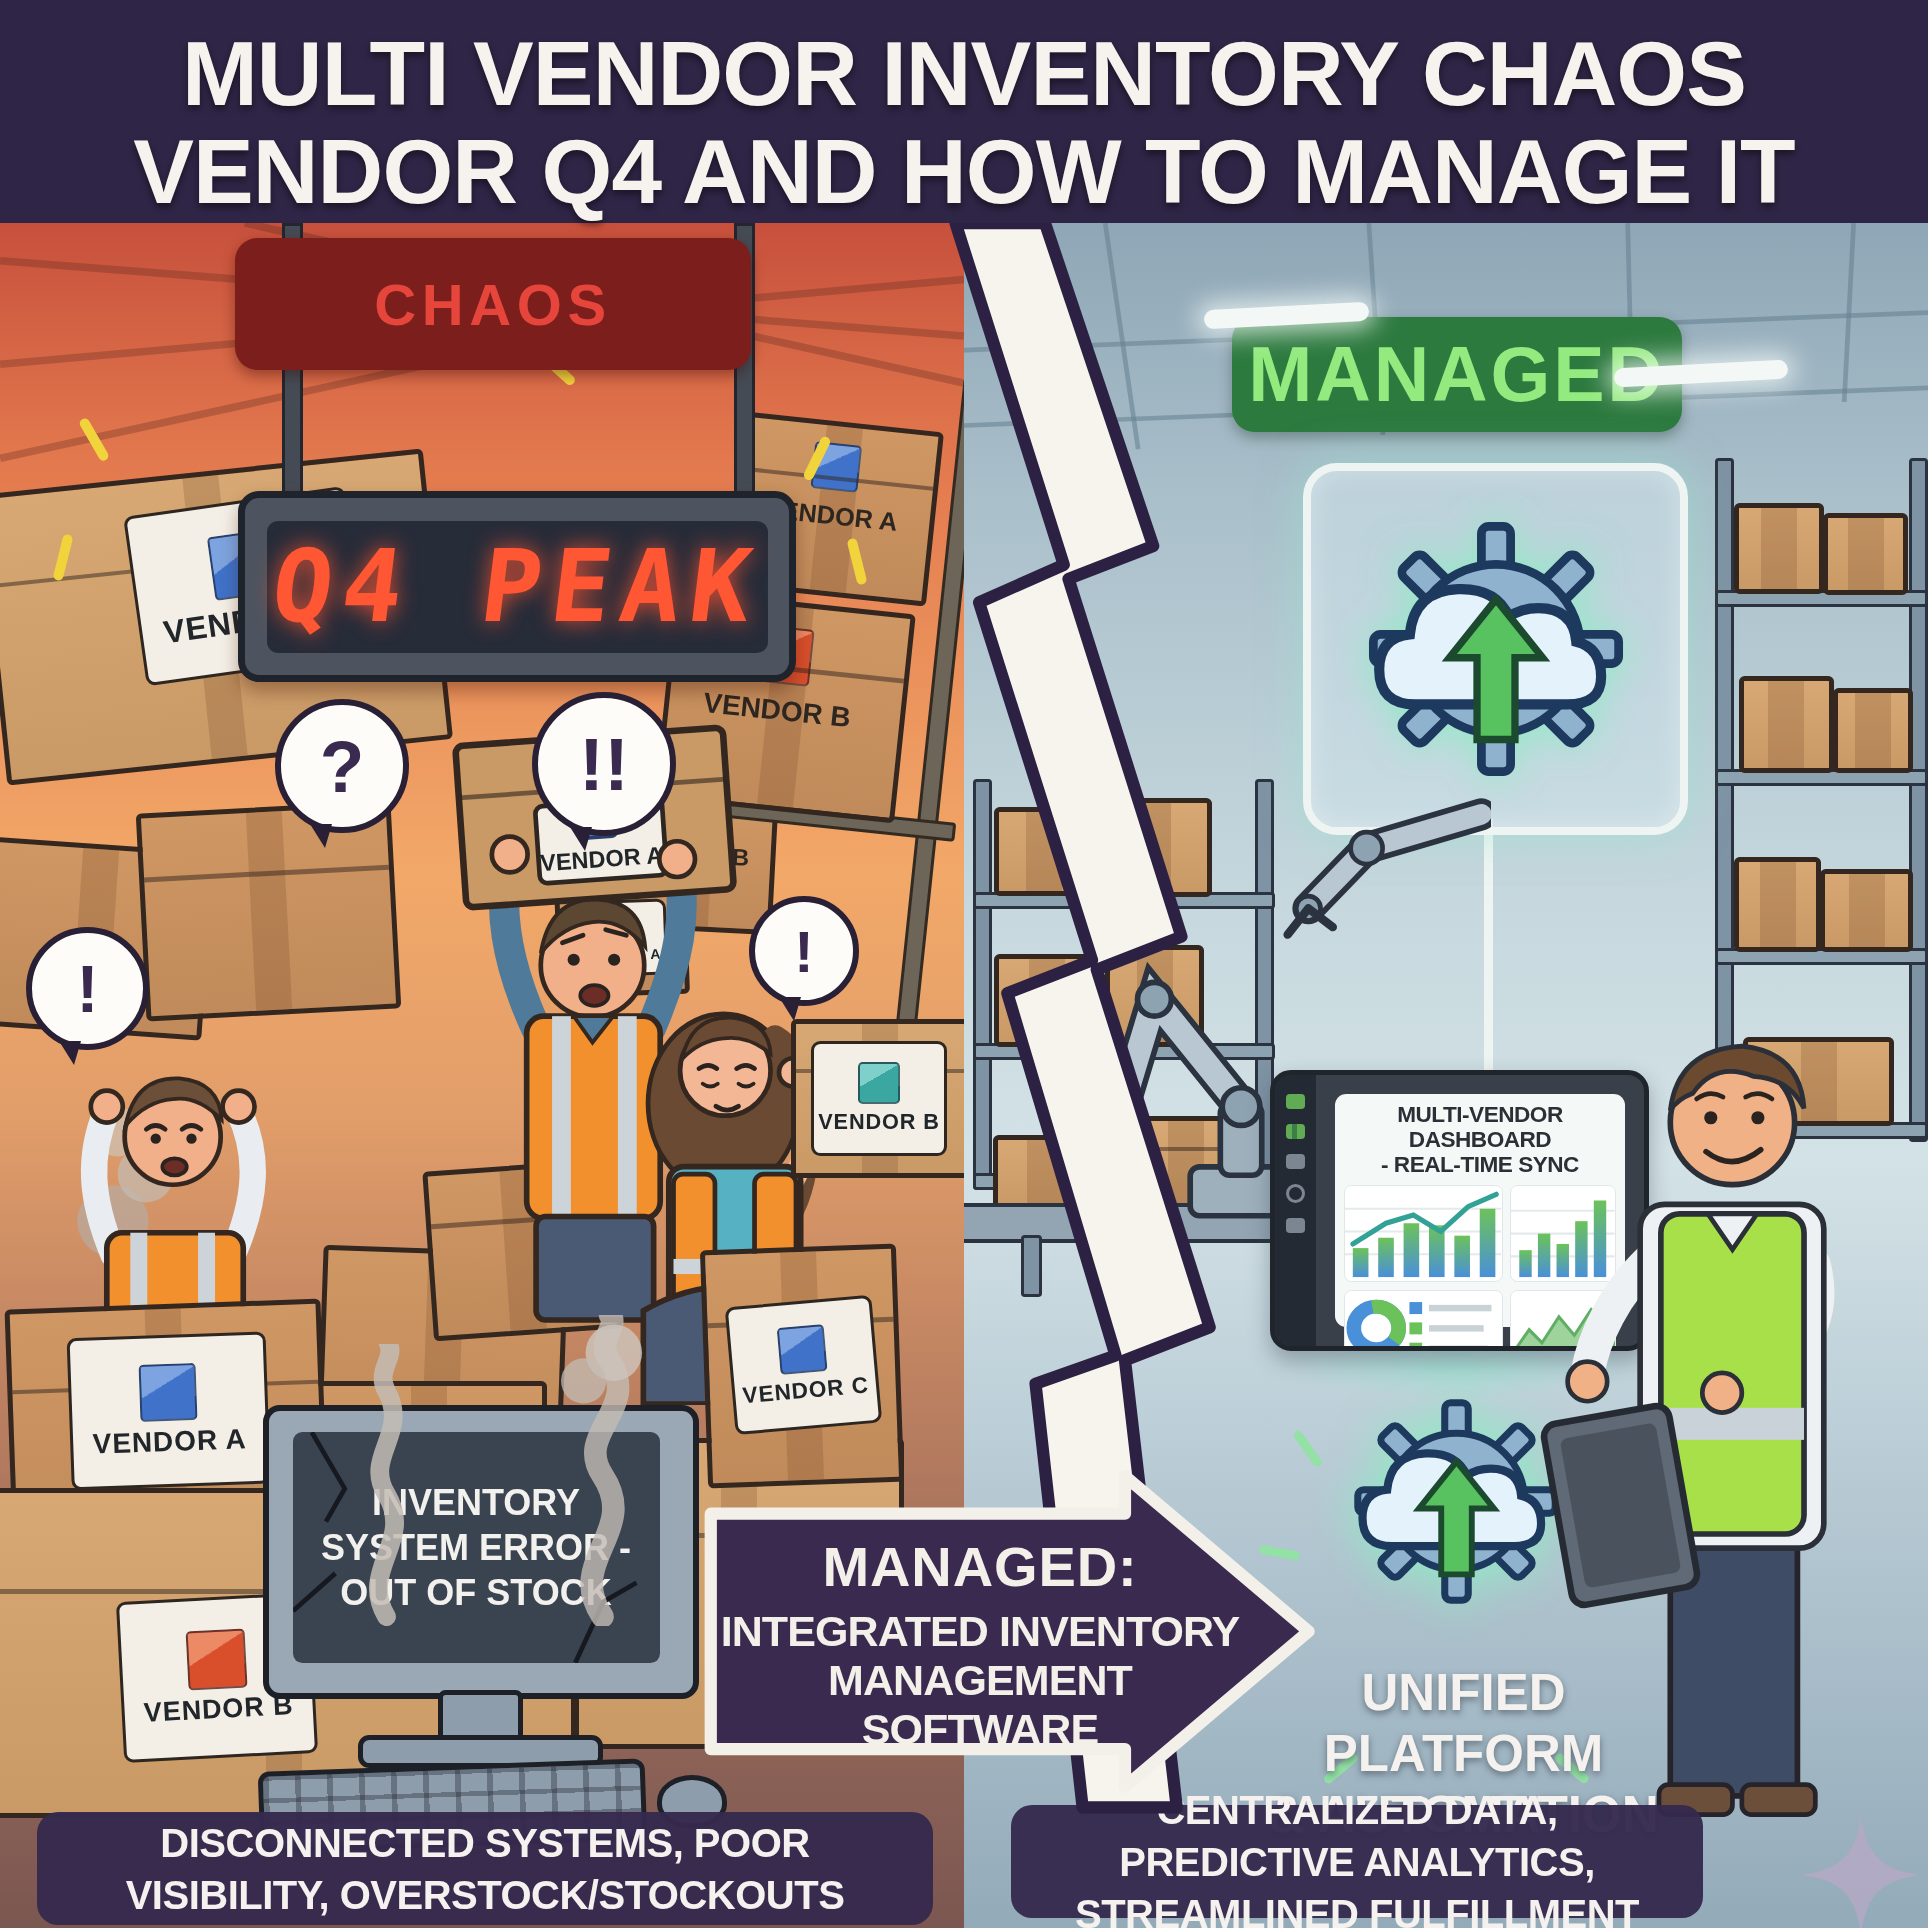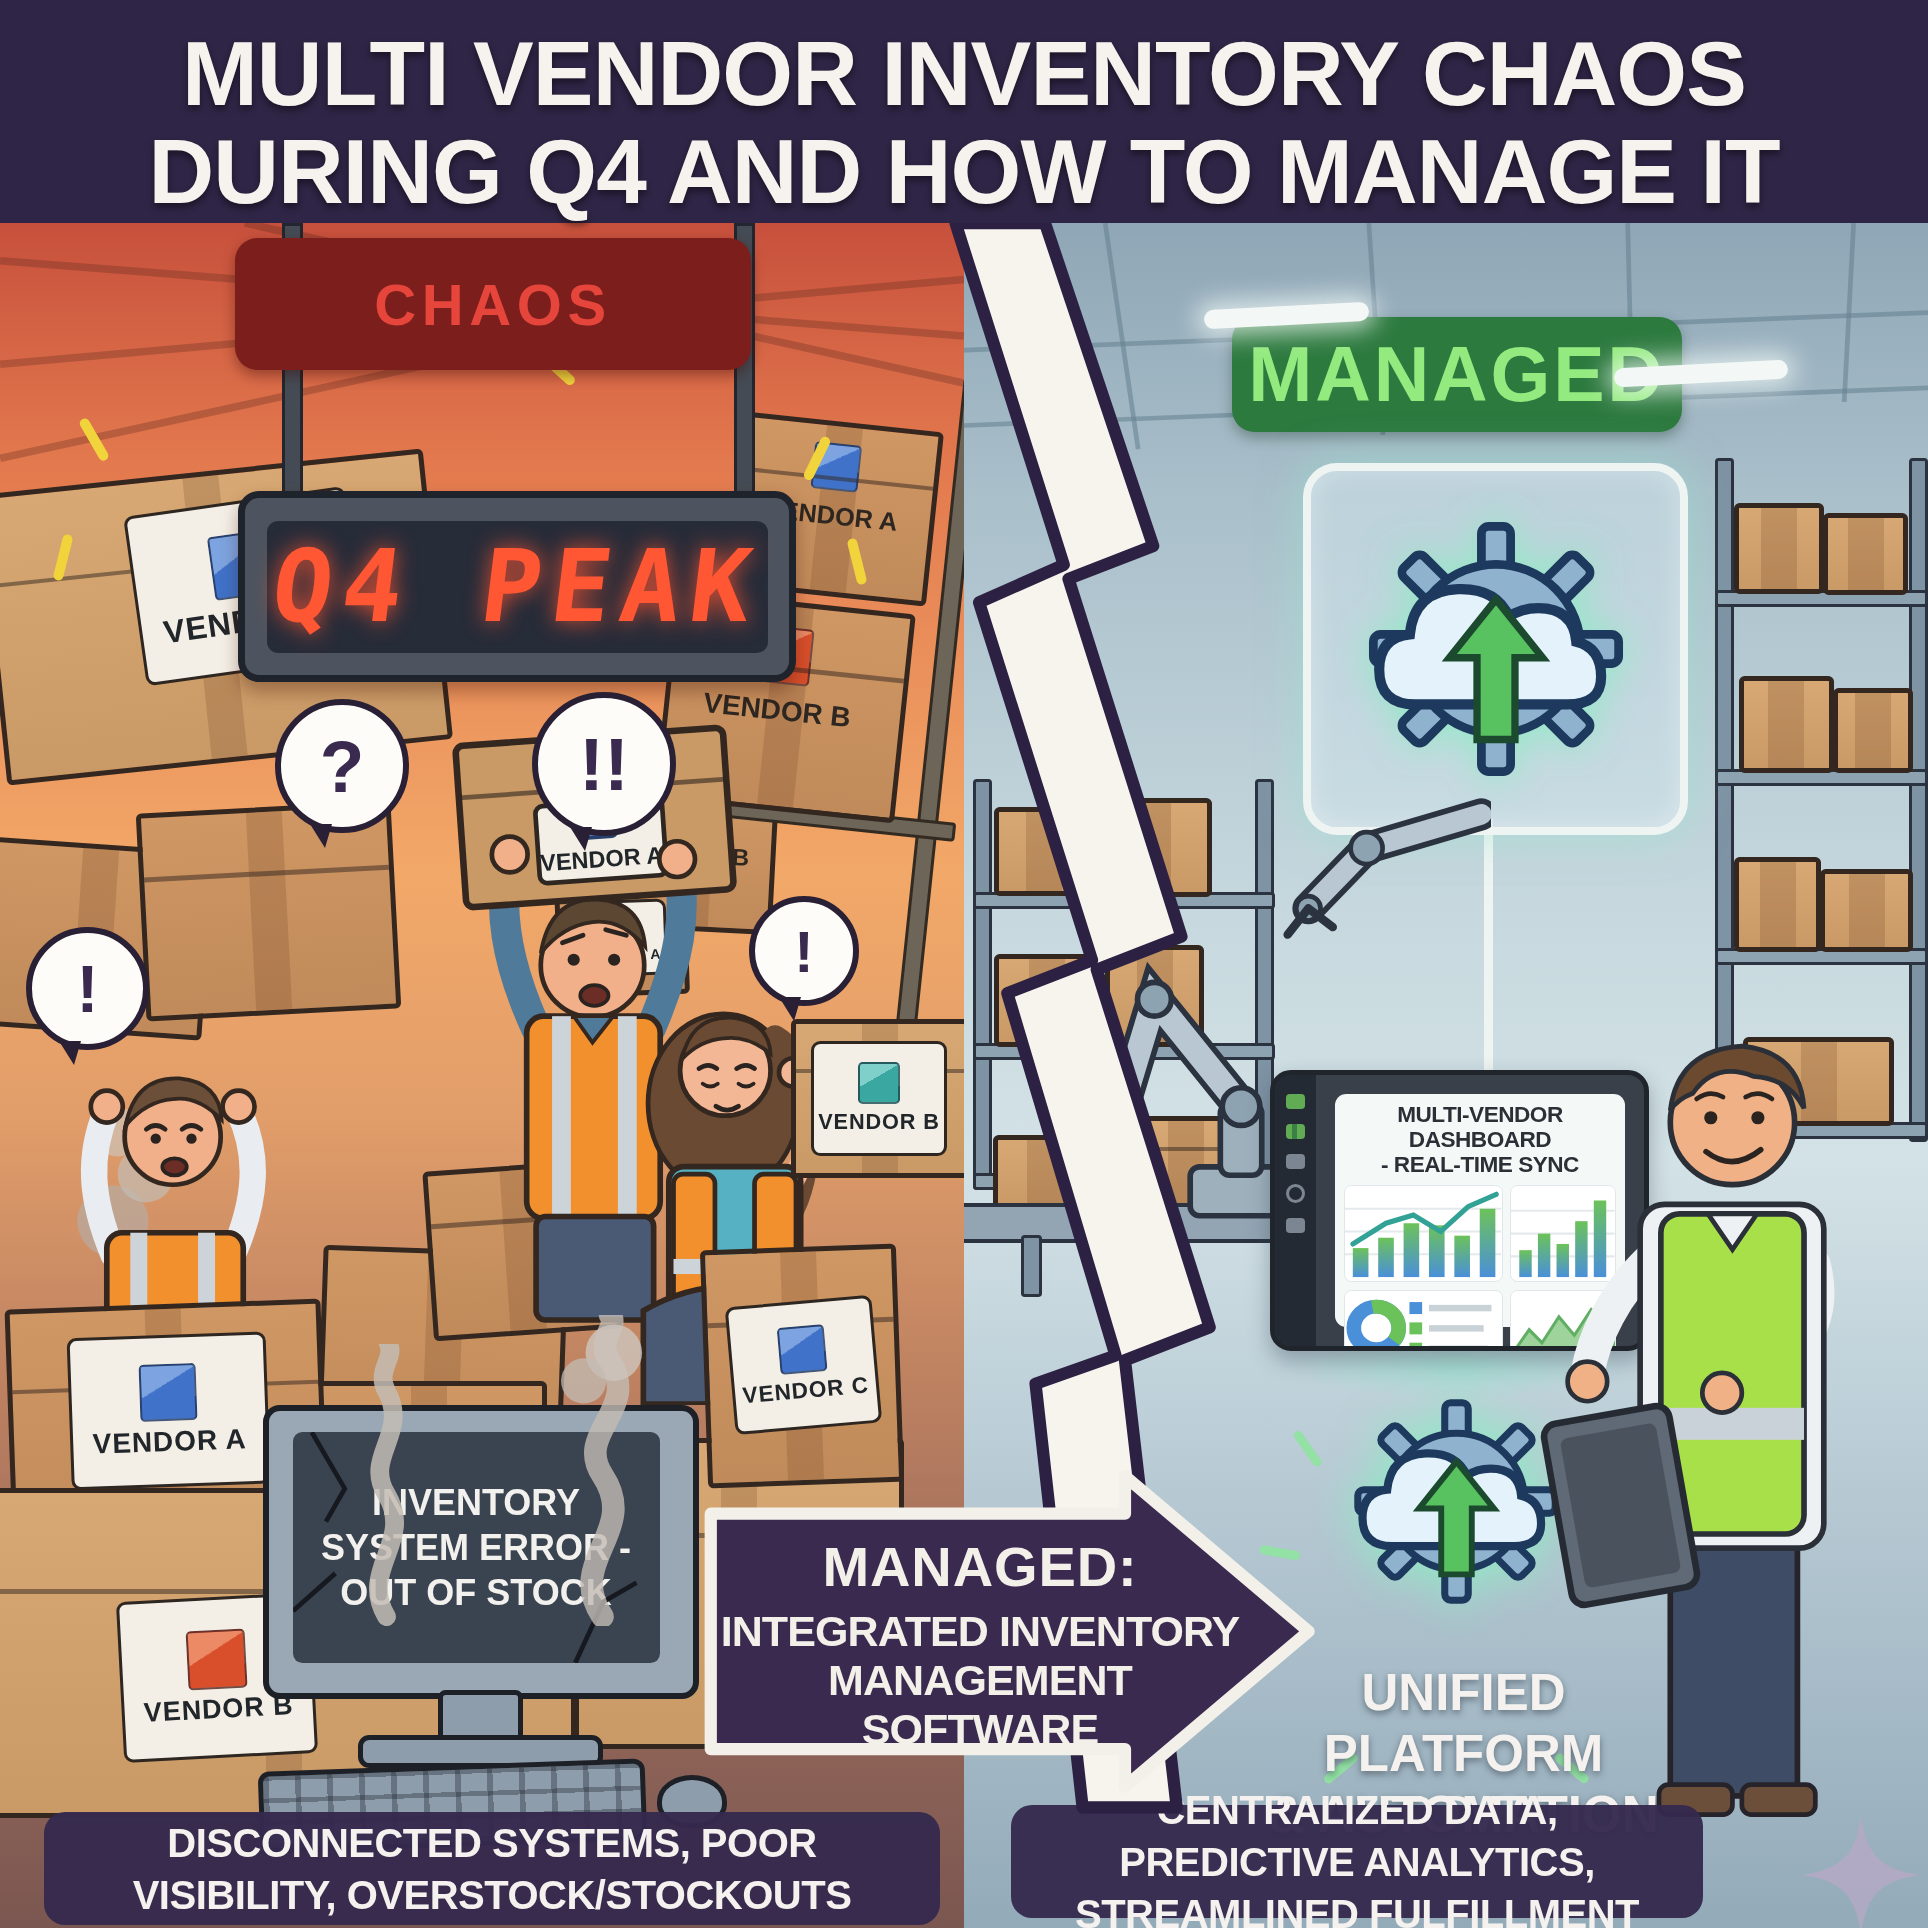--- a/index.html
+++ b/index.html
@@ -127,21 +127,21 @@
         </g>
         <path d="M45,138 q-25,0 -25,-24 q0,-22 21,-24 q3,-30 33,-31 q26,-1 35,19 q8,-6 20,-6 q24,0 26,23 q17,4 17,24 q0,19 -23,19 z" fill="#e3f2fb" stroke="#1d3a5e" stroke-width="7"></path>
         <polygon points="100,66 132,106 113,106 113,162 87,162 87,106 68,106" fill="#57c25f" stroke="#1c4a2e" stroke-width="5"></polygon>
       </symbol>
     </defs>
   </svg>
 
   <div class="abs header">
     <div class="abs title">
       <span class="tline">MULTI VENDOR INVENTORY CHAOS</span>
-      <span class="tline">DURING Q4 AND HOW TO MANAGE IT</span>
+      <span class="tline">VENDOR Q4 AND HOW TO MANAGE IT</span>
     </div>
   </div>
 
   <div class="abs scene">
 
     <div class="abs panel panel-left">
 
       <svg class="abs" style="left:0;top:0" width="964" height="320" viewBox="0 0 1024 340">
         <g stroke="rgba(90,40,30,.3)" stroke-width="8" fill="none">
           <path d="M0,40 L1024,120"></path>
@@ -327,21 +327,21 @@
         <path d="M80,320 C40,260 120,230 80,170 C50,125 120,100 88,50 C72,26 98,12 88,0" stroke="#c3bcb4" stroke-width="24" fill="none" stroke-linecap="round" opacity=".8"></path>
         <circle cx="92" cy="40" r="30" fill="#cdc6be" opacity=".8"></circle>
           <circle cx="60" cy="70" r="24" fill="#c3bcb4" opacity=".75"></circle>
       </svg>
       <svg class="abs z3" style="left:66px;top:829px" width="122" height="207" viewBox="0 0 130 220">
         <circle cx="50" cy="180" r="38" fill="#b6aba2" opacity=".7"></circle>
           <circle cx="85" cy="130" r="30" fill="#c3bcb4" opacity=".7"></circle>
           <circle cx="55" cy="85" r="26" fill="#cdc6be" opacity=".65"></circle>
       </svg>
 
-      <div class="abs caption" style="left:44px;top:1589px;width:896px;height:113px">
+      <div class="abs caption" style="left:37px;top:1589px;width:896px;height:113px">
         <span>DISCONNECTED SYSTEMS, POOR VISIBILITY, OVERSTOCK/STOCKOUTS</span>
       </div>
     </div>
 
     <div class="abs panel panel-right">
 
       <svg class="abs" style="left:0;top:0" width="964" height="245" viewBox="0 0 1024 260">
         <g stroke="rgba(100,128,143,.55)" stroke-width="5" fill="none">
           <path d="M0,135 L1024,95"></path>
             <path d="M0,215 L1024,175"></path>

